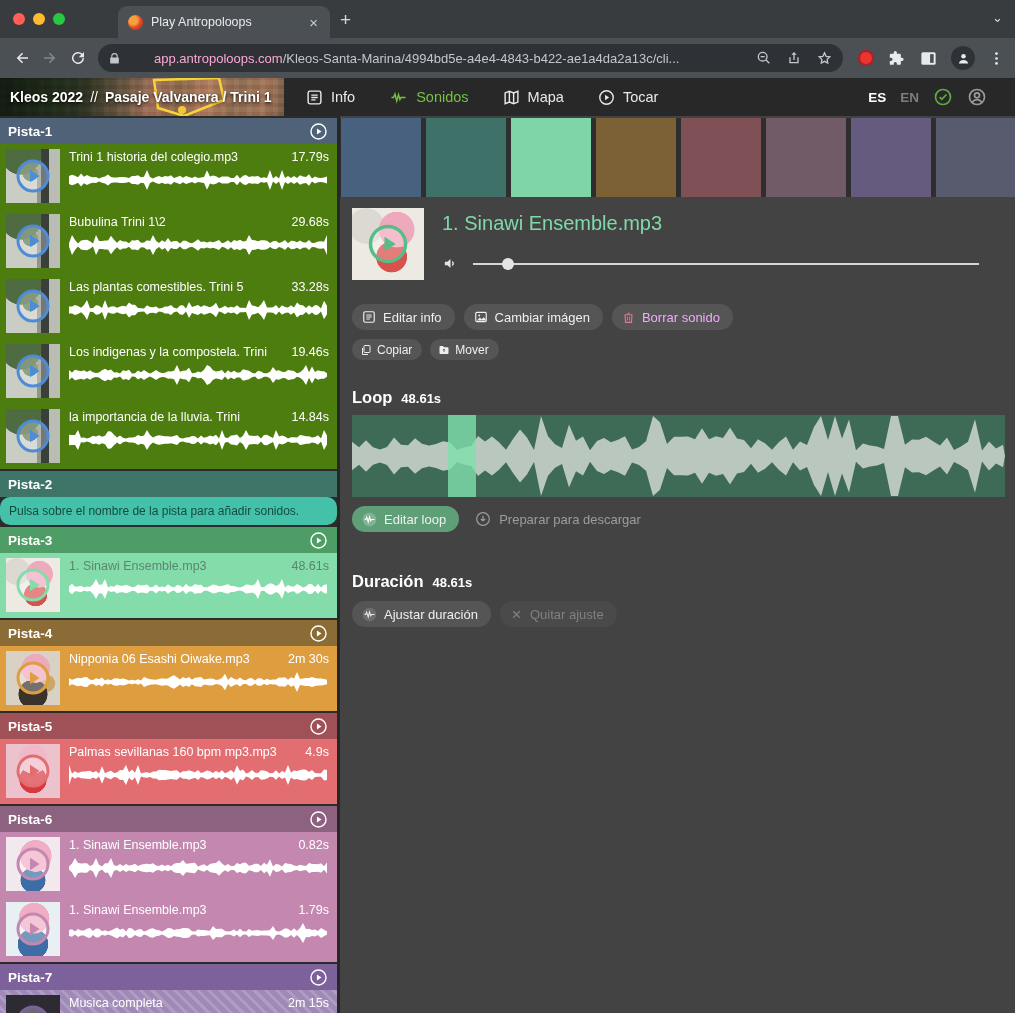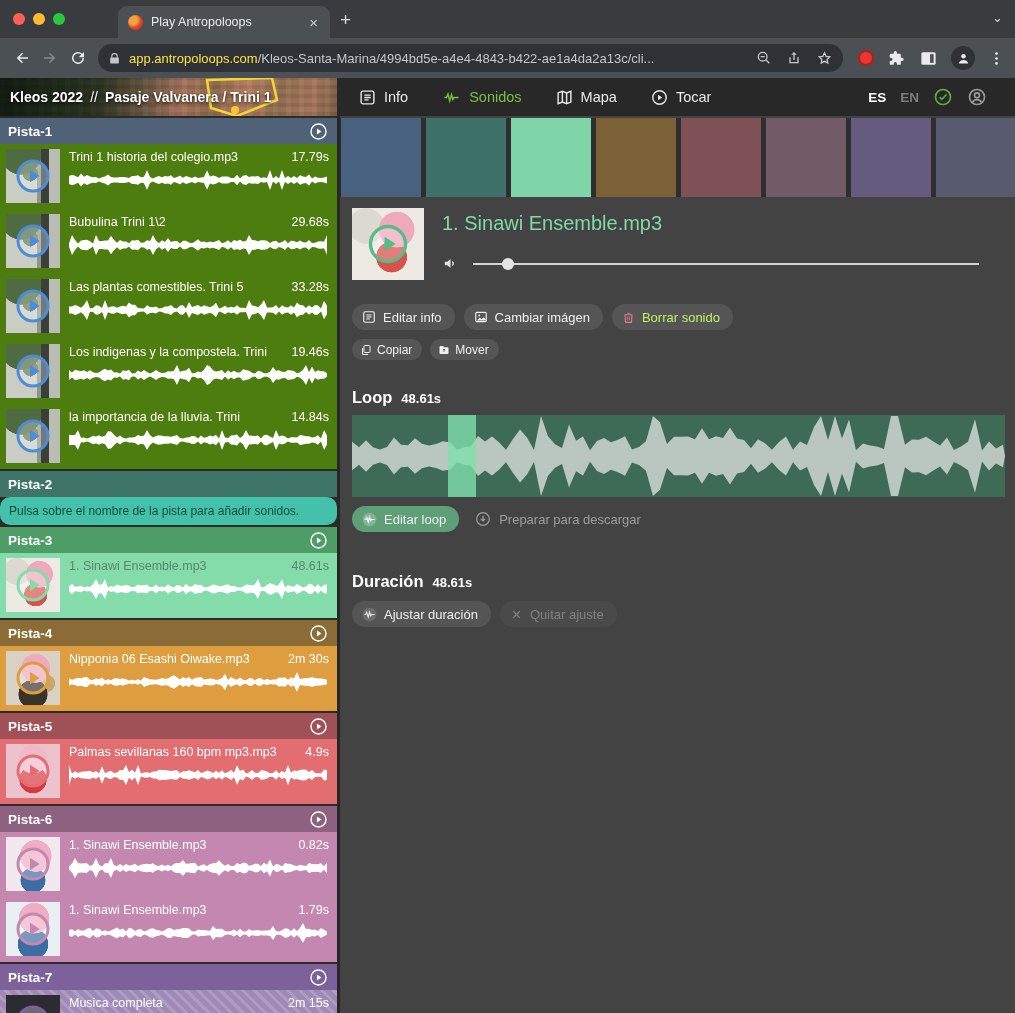--- a/index.html
+++ b/index.html
@@ -19,30 +19,30 @@
   .tab-close { color:#c7cbcf; font-size:15px; cursor:default; padding:0 2px; }
   .newtab { position:absolute; left:340px; top:9px; color:#d5d8da; font-size:19px; line-height:22px; }
   .strip-chev { position:absolute; right:12px; top:10px; color:#d5d8da; font-size:13px; }
   .toolbar { position:relative; height:40px; background:#4b5054; display:flex; align-items:center; }
   .nav-btn { width:28px; height:28px; display:flex; align-items:center; justify-content:center; flex:none; }
   .nav-btn svg { display:block; }
   .toolbar .spacer { flex:1; }
   .omnibox { margin-left:6px; width:745px; height:28px; background:#2e3236; border-radius:14px;
     display:flex; align-items:center; padding:0 10px; gap:8px; }
   .url { font-size:13px; white-space:nowrap; overflow:hidden; flex:1; }
-  .url .domain { color:#fde047; } .url .path { color:#c3c7cb; }
+  .url .domain { color:#f9a8d4;margin-left:25px; } .url .path { color:#c3c7cb; }
   .omni-icons { display:flex; gap:14px; align-items:center; }
   .ext-icons { display:flex; gap:13px; align-items:center; margin-right:10px; }
   .record-dot { width:16px; height:16px; border-radius:50%; background:#e33; border:2px solid #a22; }
   .avatar-circle { width:24px; height:24px; border-radius:50%; background:#2e3236;
     display:flex; align-items:center; justify-content:center; }
 
   
   .app-header { height:38px; background:#282828; display:flex; align-items:stretch; }
-  .crumb-map { width:337px; position:relative; flex:none; overflow:hidden;
+  .crumb-map { width:284px; position:relative; flex:none; overflow:hidden;
     background:
       linear-gradient(100deg, #131a12 0%, #1f2b1a 18%, #2e3322 30%, #6b5843 44%, #a3715a 54%,
                       #8a6a4e 63%, #b07c5e 72%, #8f6e52 82%, #a1755a 92%, #7d6048 100%); }
   .crumb-map .tile-noise { position:absolute; inset:0;
     background:
       repeating-linear-gradient(90deg, rgba(255,255,255,.08) 0 5px, transparent 5px 13px),
       repeating-linear-gradient(0deg, rgba(0,0,0,.10) 0 4px, transparent 4px 9px);
     mix-blend-mode:overlay; }
   .crumb-map svg.poly { position:absolute; right:40px; top:0; }
   .crumb-text { position:absolute; inset:0; display:flex; align-items:center; padding-left:10px;
@@ -115,21 +115,21 @@
   .detail-right { flex:1; padding-top:4px; }
   .detail-title { font-size:20px; }
   .volume-row { margin-top:20px; display:flex; align-items:center; gap:14px; }
   .vol-track { position:relative; flex:1; height:12px; margin-right:26px; }
   .vol-line { position:absolute; top:5.5px; left:0; right:0; height:1.5px; background:#d6d6d6; }
   .vol-thumb { position:absolute; top:0; width:12px; height:12px; border-radius:50%; background:#e4e4e4; }
   .btn-row { margin-top:24px; display:flex; gap:9px; align-items:center; }
   .pill { height:26px; border-radius:13px; background:#555555; color:#efefef;
     display:inline-flex; align-items:center; gap:7px; padding:0 13px 0 10px; font-size:13px; white-space:nowrap; }
   .pill svg { display:block; }
-  .pill.danger { color:#bef264; }
+  .pill.danger { color:#f0abfc; }
   .pill.green { background:#5f9f78; }
   .pill.disabled { background:#4a4a4a; color:#818181; }
   .pill.small { height:21px; border-radius:11px; font-size:12px; padding:0 10px 0 8px; gap:5px; }
   .sound-in { margin-top:20px; font-size:13.5px; }
   .small-row { margin-top:9px; display:flex; gap:8px; }
   .section-head { margin-top:28px; display:flex; align-items:baseline; gap:9px; color:#fff; }
   .section-head .h { font-size:16.5px; font-weight:700; }
   .section-head .v { font-size:13px; font-weight:700; }
   .loop-wave-box { margin-top:8px; width:653px; height:82px; position:relative; overflow:hidden; }
   .loop-wave-box svg { position:absolute; inset:0; }

